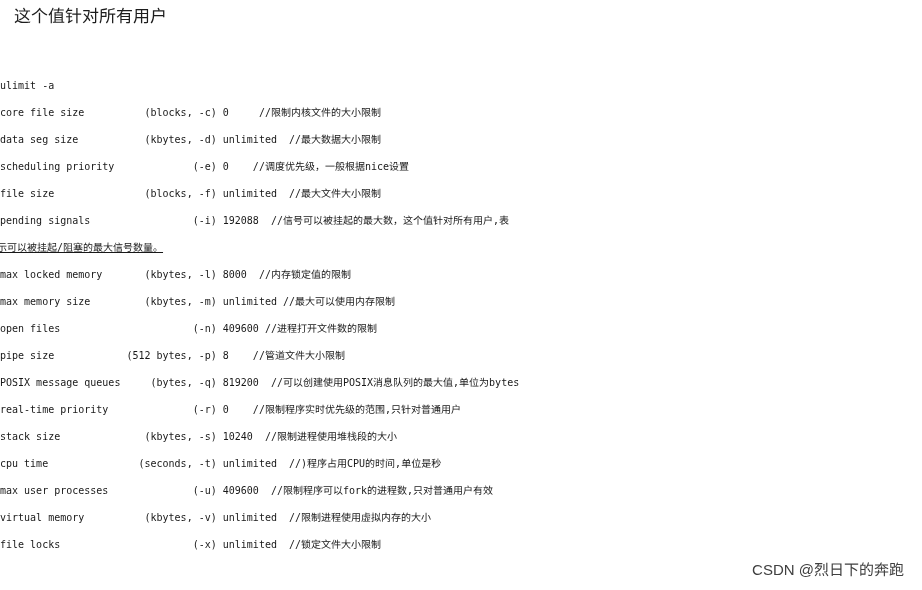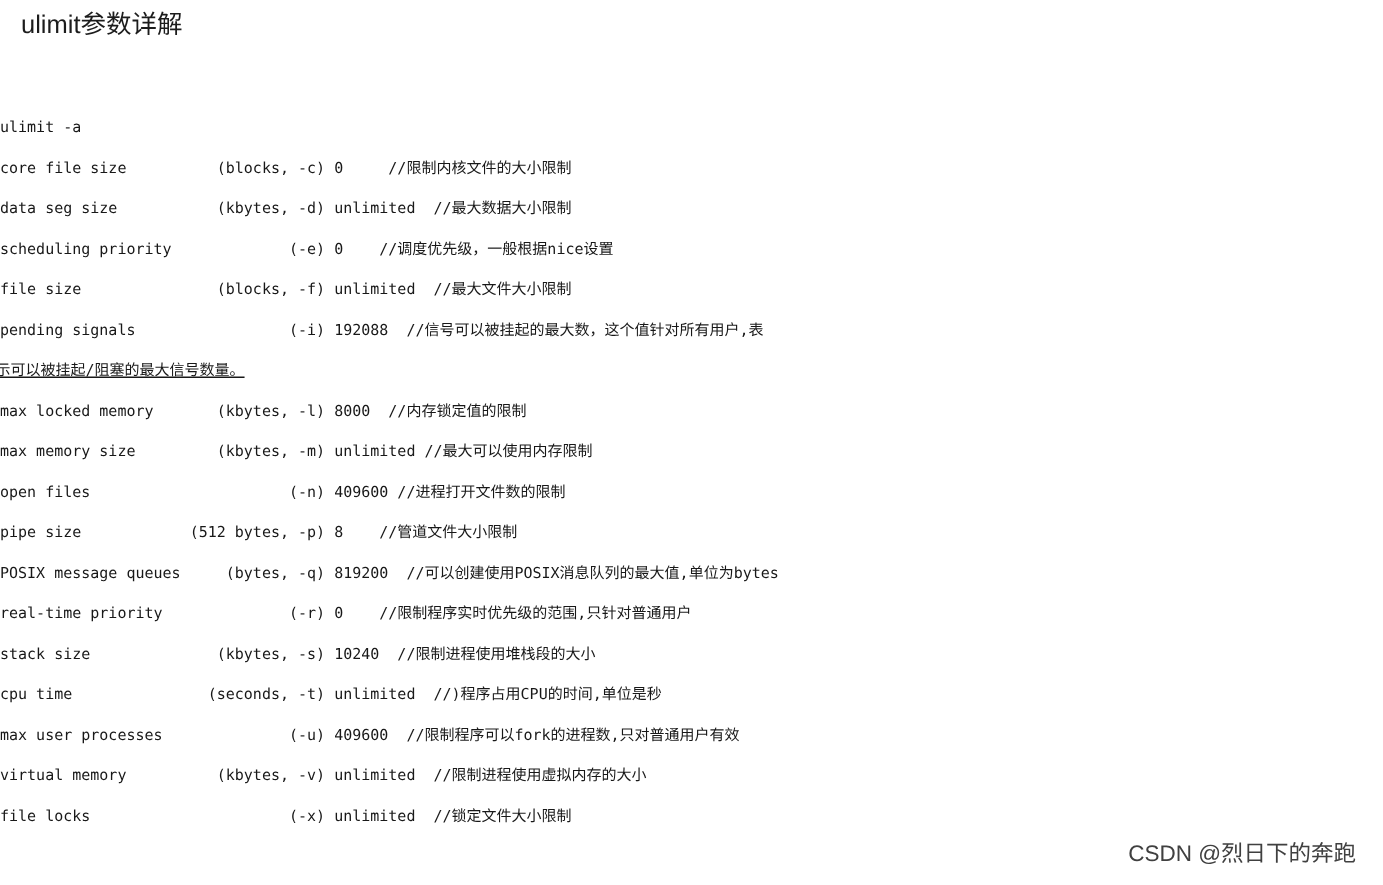--- a/index.html
+++ b/index.html
@@ -64,17 +64,17 @@
     font-size: 15px;
     line-height: 20px;
     color: #404040;
     white-space: pre;
     user-select: none;
   }
 </style>
 </head>
 <body>
 
-<div class="page-title">ulimit参数详解</div>
+<div class="page-title">这个值针对所有用户</div>
 
 <pre class="code-block"><span class="code-line">ulimit -a</span><span class="code-line">core file size          (blocks, -c) 0     //限制内核文件的大小限制</span><span class="code-line">data seg size           (kbytes, -d) unlimited  //最大数据大小限制</span><span class="code-line">scheduling priority             (-e) 0    //调度优先级，一般根据nice设置</span><span class="code-line">file size               (blocks, -f) unlimited  //最大文件大小限制</span><span class="code-line">pending signals                 (-i) 192088  //信号可以被挂起的最大数，这个值针对所有用户,表</span><span class="code-line wrapped">示可以被挂起/阻塞的最大信号数量。</span><span class="code-line">max locked memory       (kbytes, -l) 8000  //内存锁定值的限制</span><span class="code-line">max memory size         (kbytes, -m) unlimited //最大可以使用内存限制</span><span class="code-line">open files                      (-n) 409600 //进程打开文件数的限制</span><span class="code-line">pipe size            (512 bytes, -p) 8    //管道文件大小限制</span><span class="code-line">POSIX message queues     (bytes, -q) 819200  //可以创建使用POSIX消息队列的最大值,单位为bytes</span><span class="code-line">real-time priority              (-r) 0    //限制程序实时优先级的范围,只针对普通用户</span><span class="code-line">stack size              (kbytes, -s) 10240  //限制进程使用堆栈段的大小</span><span class="code-line">cpu time               (seconds, -t) unlimited  //)程序占用CPU的时间,单位是秒</span><span class="code-line">max user processes              (-u) 409600  //限制程序可以fork的进程数,只对普通用户有效</span><span class="code-line">virtual memory          (kbytes, -v) unlimited  //限制进程使用虚拟内存的大小</span><span class="code-line">file locks                      (-x) unlimited  //锁定文件大小限制</span></pre>
 
 <div class="watermark">CSDN @烈日下的奔跑</div>
 
 </body></html>

